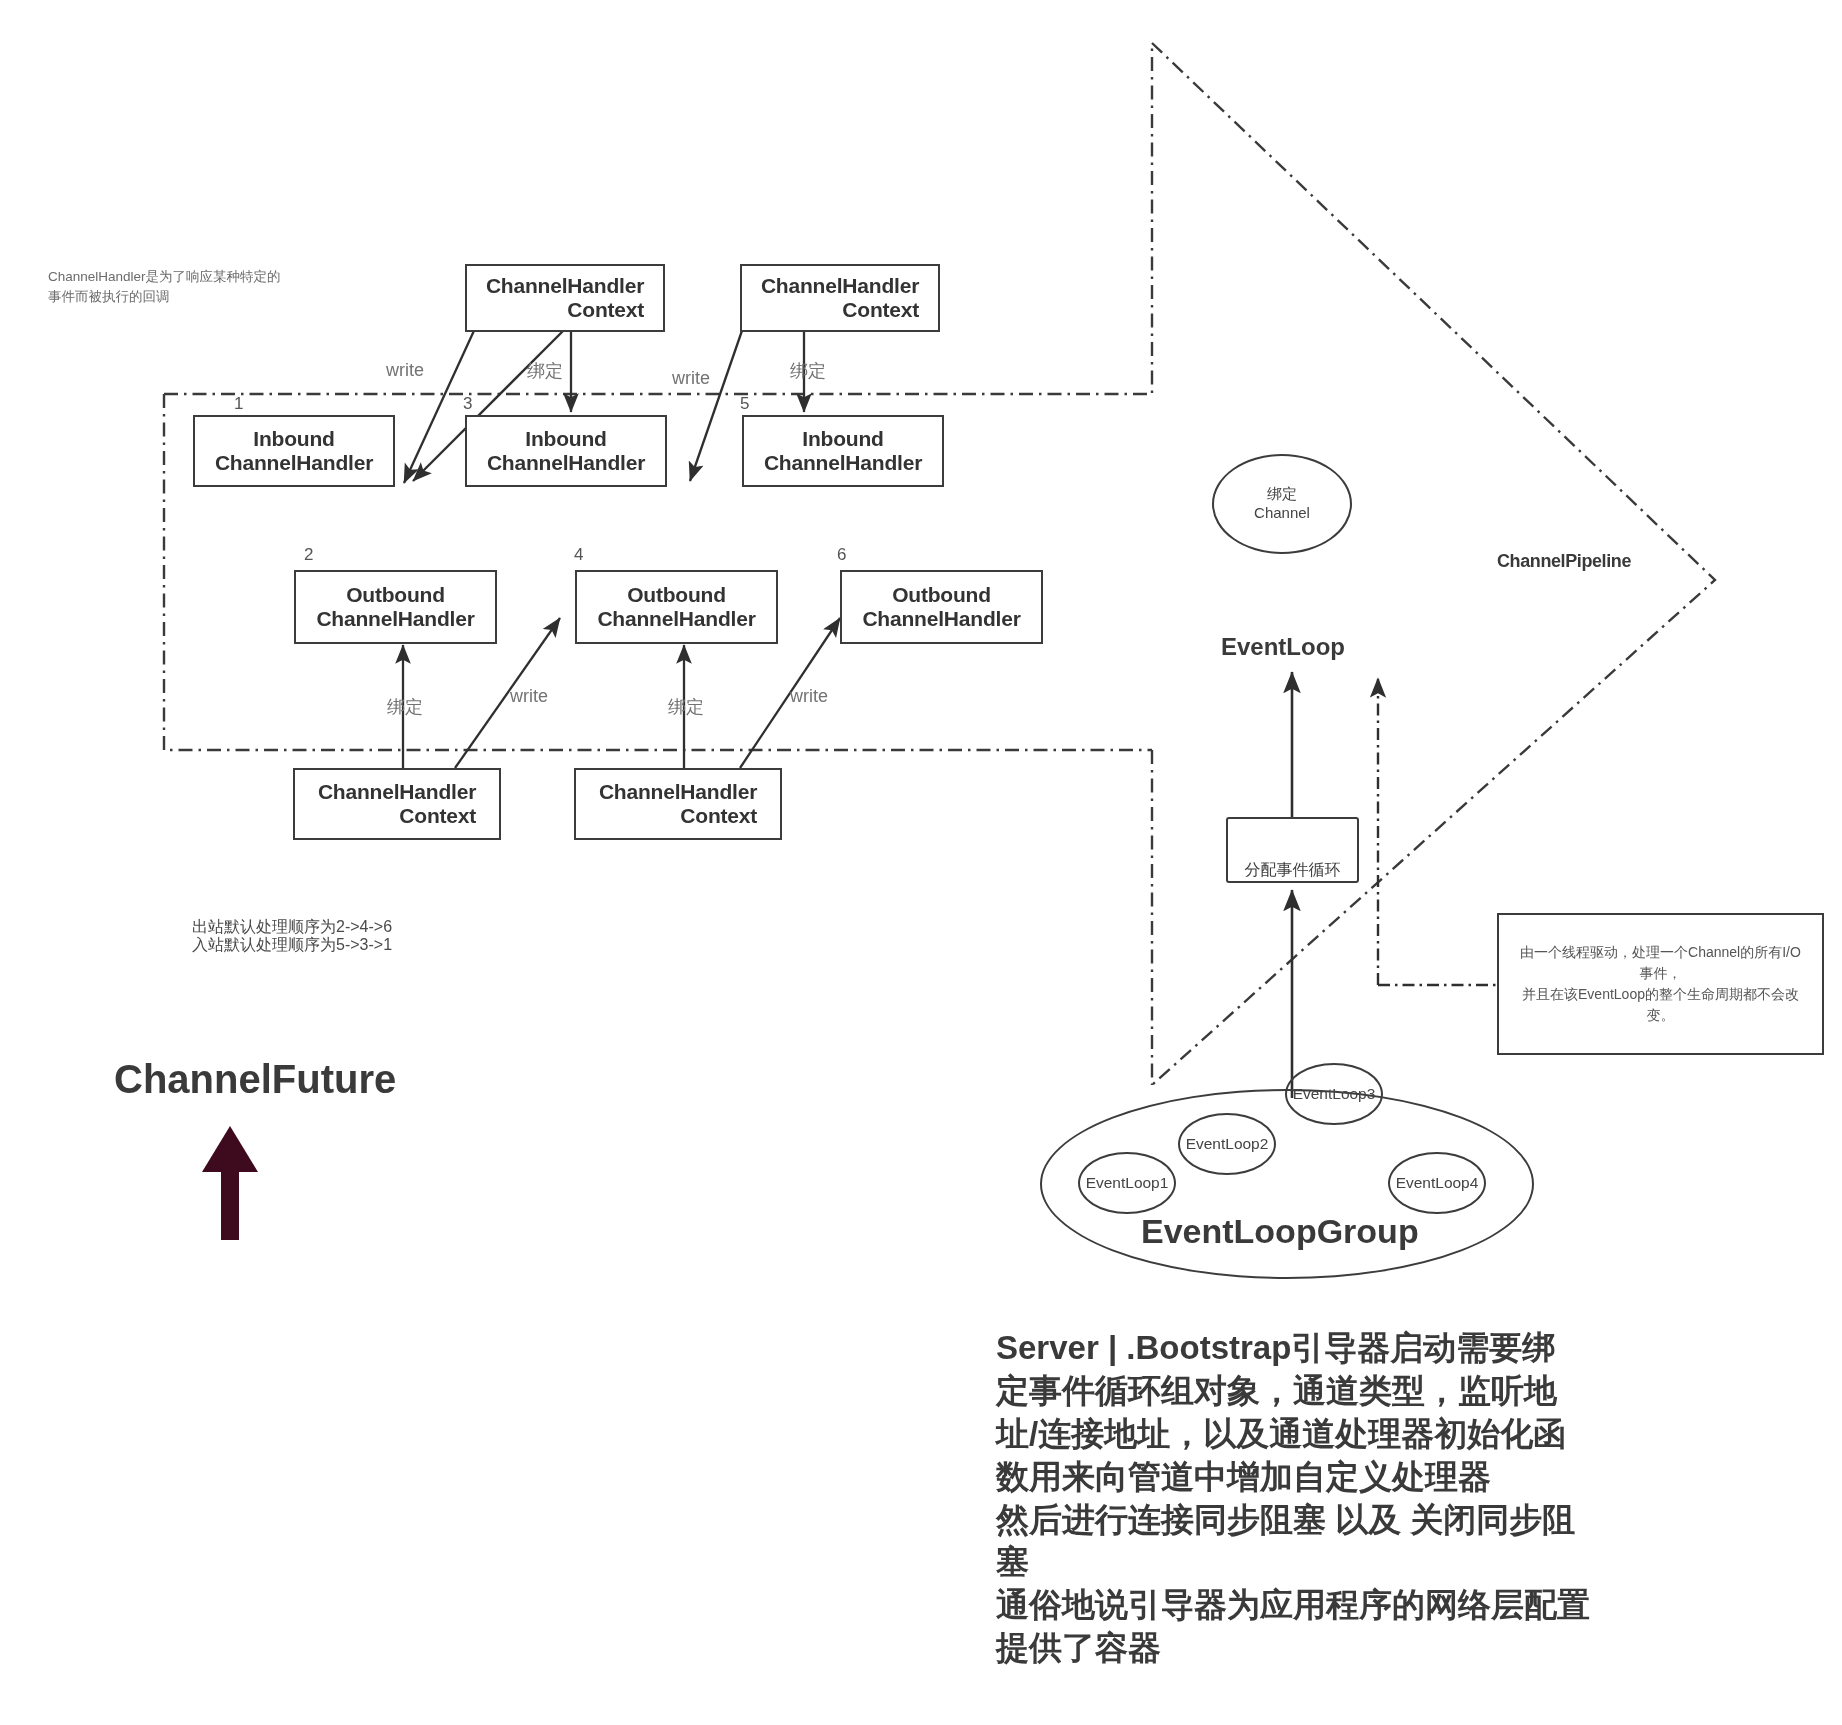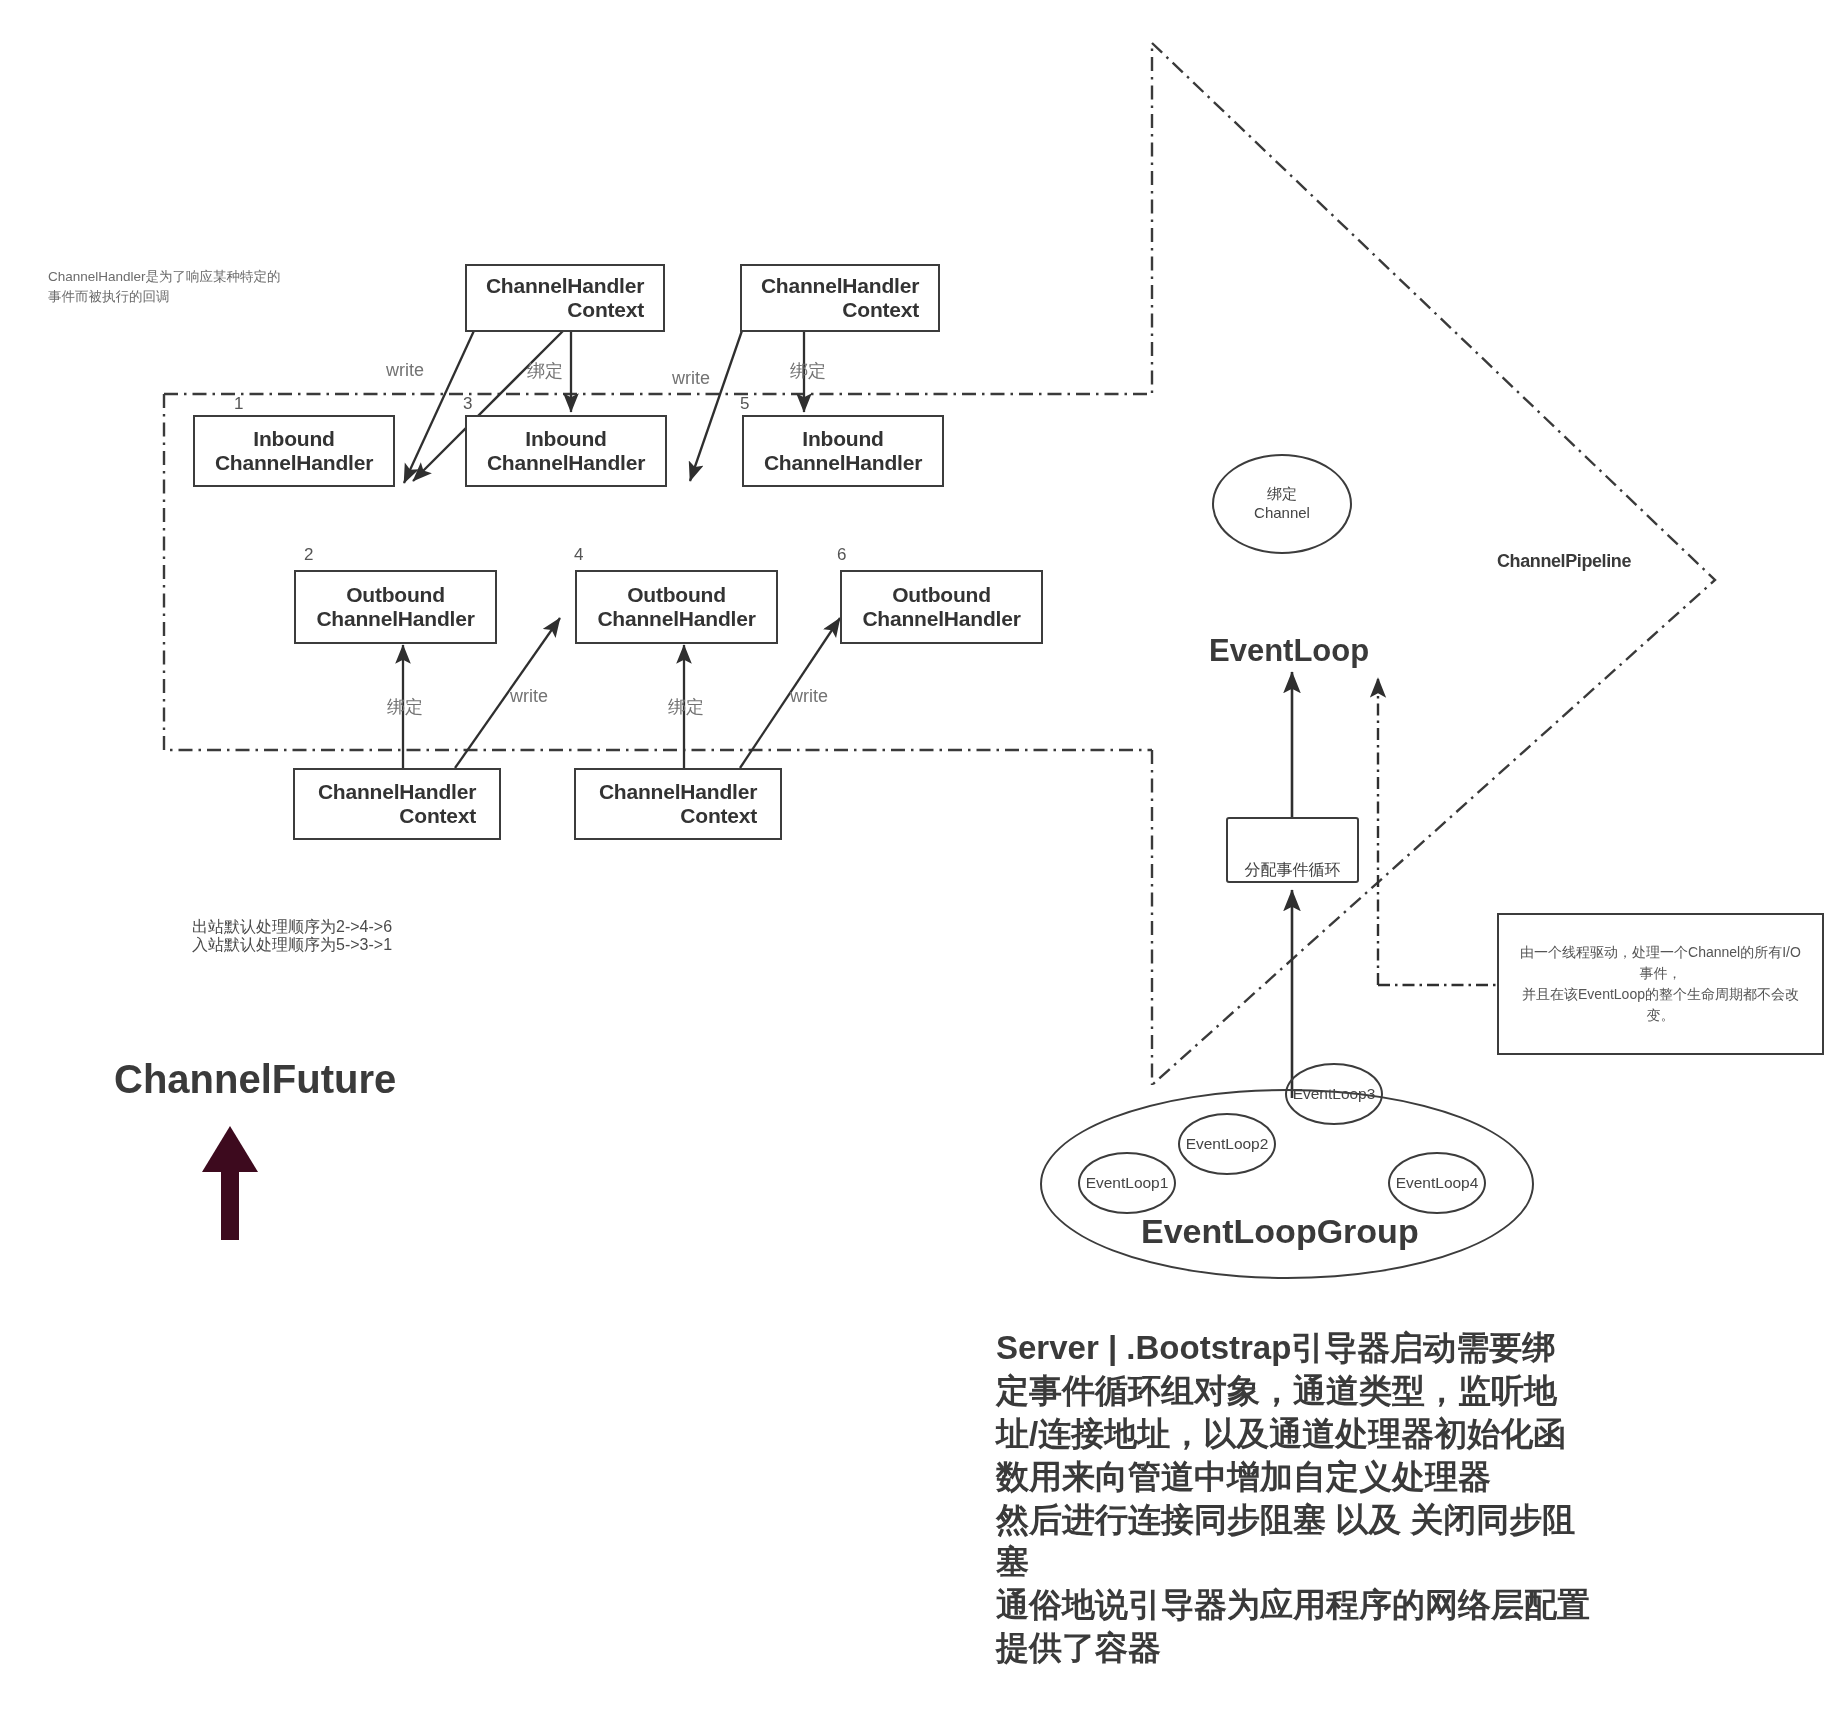--- a/index.html
+++ b/index.html
@@ -69,21 +69,21 @@
   }
   
   .bigtitle{
     position:absolute;
     font-weight:bold;
     color:#3a3a3a;
     white-space:nowrap;
   }
   .t-channelfuture{font-size:40px;}
   .t-listener{font-size:40px;}
-  .t-eventloop{font-size:31px;}
+  .t-eventloop{font-size:24px;margin-left:12px;}
   .t-elgroup{font-size:34px;}
   .t-pipeline{font-size:18px;letter-spacing:-0.4px;}
 
   
   .ell{
     position:absolute;
     box-sizing:border-box;
     border:2px solid #3c3c3c;
     border-radius:50%;
     background:transparent;

